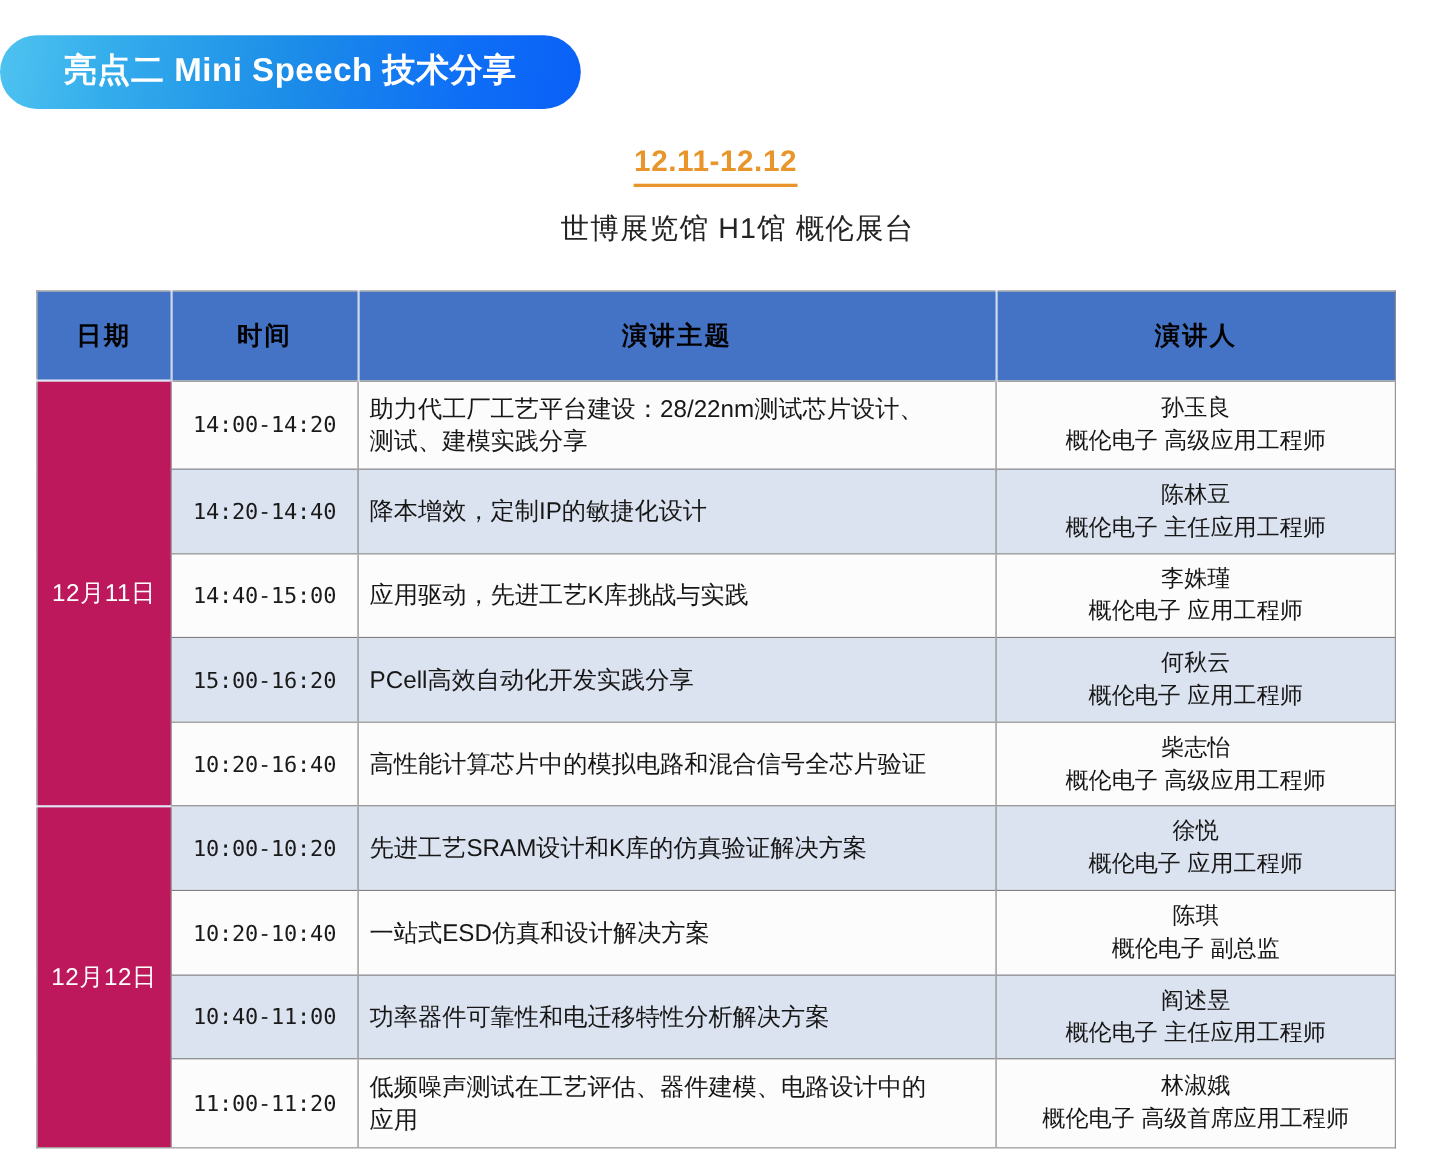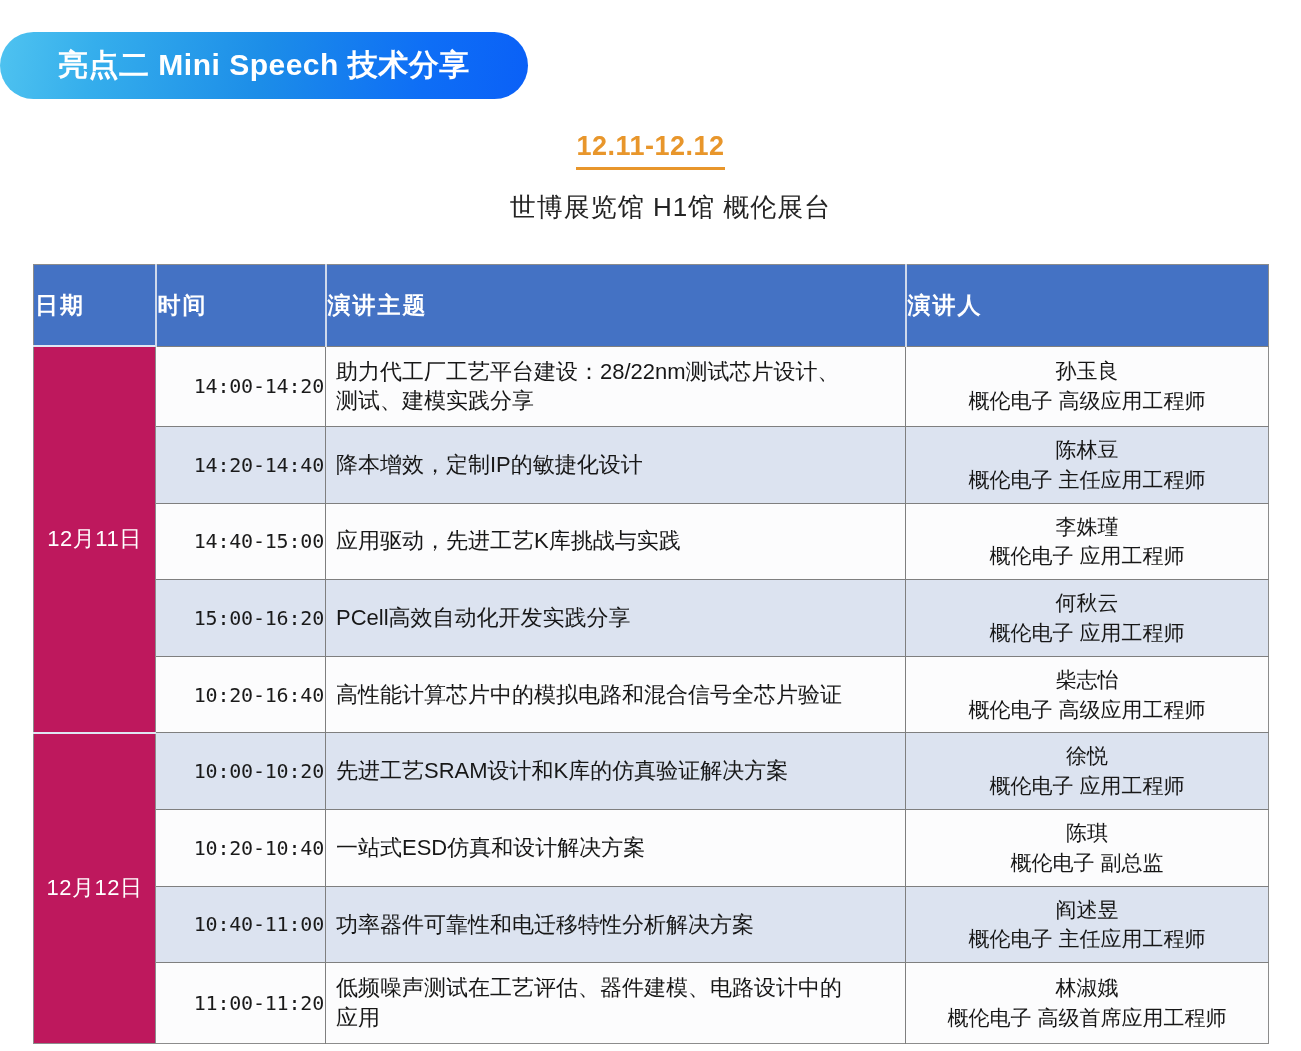--- a/index.html
+++ b/index.html
@@ -69,27 +69,27 @@
     table-layout: fixed;
     border: 1px solid #8c8c8c;
   }
   table.schedule col.c-date  { width: 122px; }
   table.schedule col.c-time  { width: 170px; }
   table.schedule col.c-topic { width: 580px; }
   table.schedule col.c-spk   { width: 363px; }
 
   thead th {
     background: #4472C4;
-    color: #ffffff;
+    color: #000000;
     font-size: 23px;
     font-weight: bold;
     height: 78px;
     letter-spacing: 2px;
     vertical-align: middle;
-    text-align: left;
+    text-align: center;
     margin-left: 45px;
   }
   thead th.th-date  { border-right: 2px solid #cfd9ec; }
   thead th.th-time  { border-right: 2px solid #cfd9ec; }
   thead th.th-topic { border-right: 2px solid #cfd9ec; }
 
   td.date-cell {
     background: #be185d;
     color: #ffffff;
     font-size: 22px;
@@ -102,21 +102,21 @@
   tbody tr.row-odd  td.time-cell,
   tbody tr.row-odd  td.topic-cell,
   tbody tr.row-odd  td.spk-cell { background: #FCFCFD; }
   tbody tr.row-even td.time-cell,
   tbody tr.row-even td.topic-cell,
   tbody tr.row-even td.spk-cell { background: #DCE3F0; }
 
   td.time-cell {
     font-family: "DejaVu Sans Mono", monospace;
     font-size: 20px;
-    text-align: right;
+    text-align: center;
     vertical-align: middle;
     border-top: 1px solid #7f7f7f;
     border-right: 1px solid #7f7f7f;
     color: #1a1a1a;
     letter-spacing: -0.2px;
   }
   td.topic-cell {
     font-size: 22px;
     vertical-align: middle;
     padding: 10px 8px 10px 10px;

